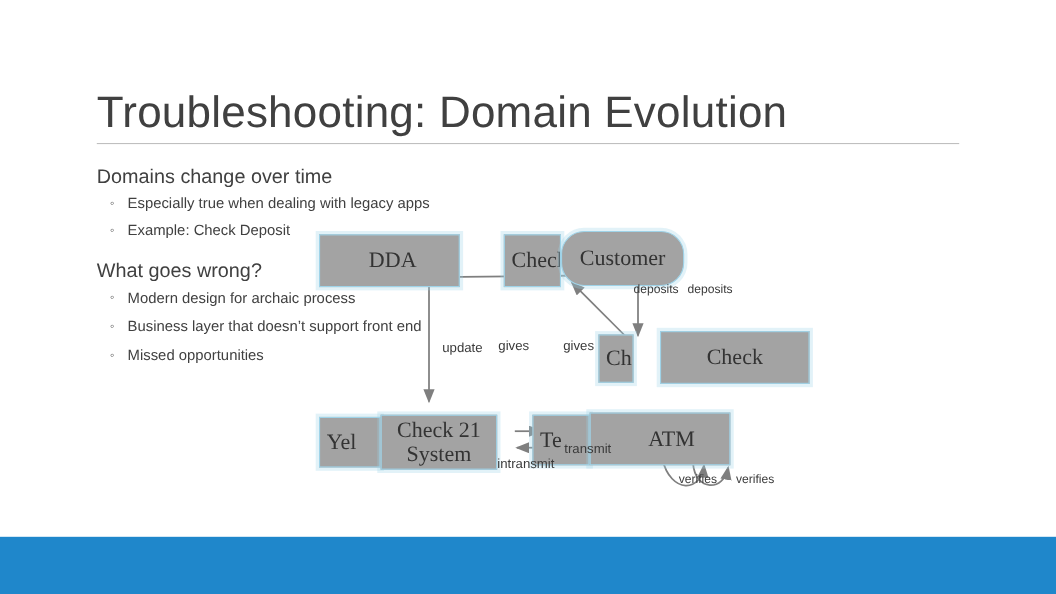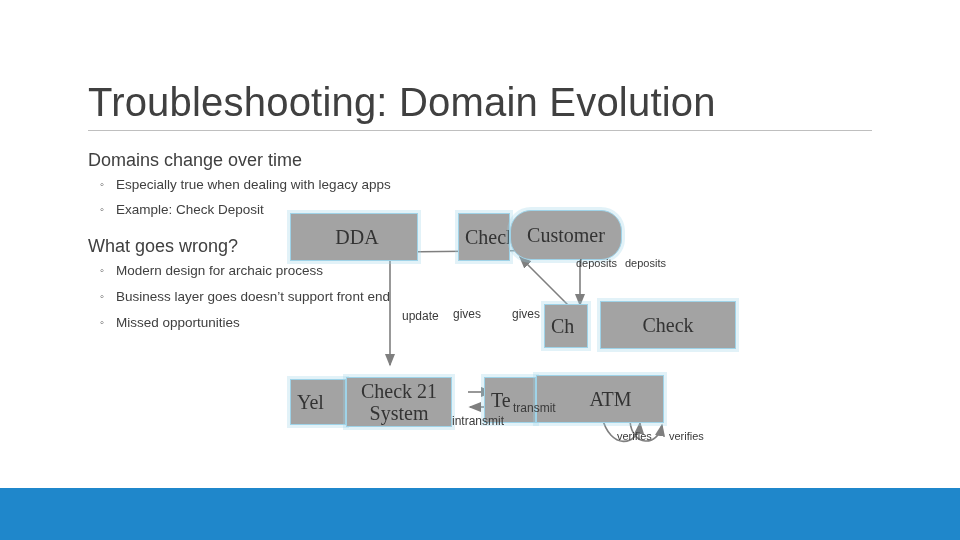--- a/index.html
+++ b/index.html
@@ -109,21 +109,21 @@
     <span class="dot">◦</span><span>Example: Check Deposit</span>
   </div>
 
   <div class="bul-l1" style="left:88px; top:236px;">What goes wrong?</div>
 
   <div class="bul-l2" style="left:100px; top:263px;">
     <span class="dot">◦</span><span>Modern design for archaic process</span>
   </div>
 
   <div class="bul-l2" style="left:100px; top:289px;">
-    <span class="dot">◦</span><span>Business layer goes doesn’t support front end</span>
+    <span class="dot">◦</span><span>Business layer that doesn’t support front end</span>
   </div>
 
   <div class="bul-l2" style="left:100px; top:315px;">
     <span class="dot">◦</span><span>Missed opportunities</span>
   </div>
 
   <div class="diagram">
 
     <svg class="arrows" viewBox="0 0 500 265">
       <defs>
@@ -155,21 +155,21 @@
     </div>
 
     <div class="node clipped" style="left:178px; top:18px;  width:52px;  height:48px;">
       <span>Check</span>
     </div>
 
     <div class="node" style="left:230px; top:15px; width:112px; height:50px;border-radius:21px;">
       <span>Customer</span>
     </div>
 
-    <div class="node clipped" style="left:264px; top:109px; width:44px;  height:44px;">
+    <div class="node clipped" style="left:264px; top:109px; width:32px;  height:44px;">
       <span>Ch</span>
     </div>
 
     <div class="node" style="left:320px; top:106px; width:136px; height:48px;">
       <span>Check</span>
     </div>
 
     <div class="node clipped" style="left:10px;  top:184px; width:56px;  height:46px;">
       <span>Yel</span>
     </div>

